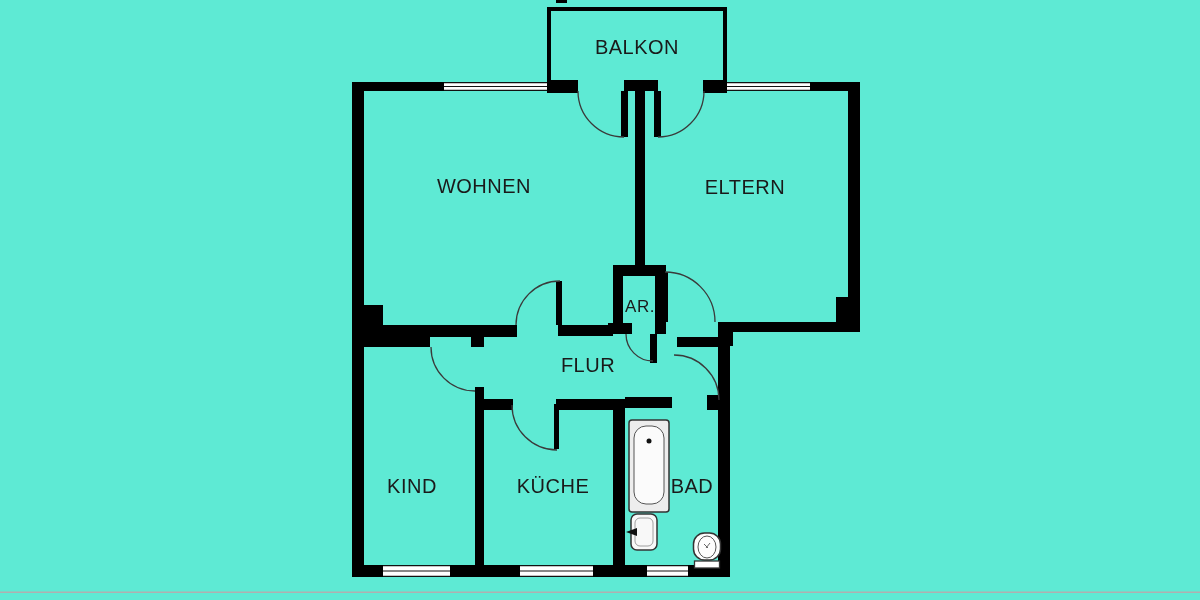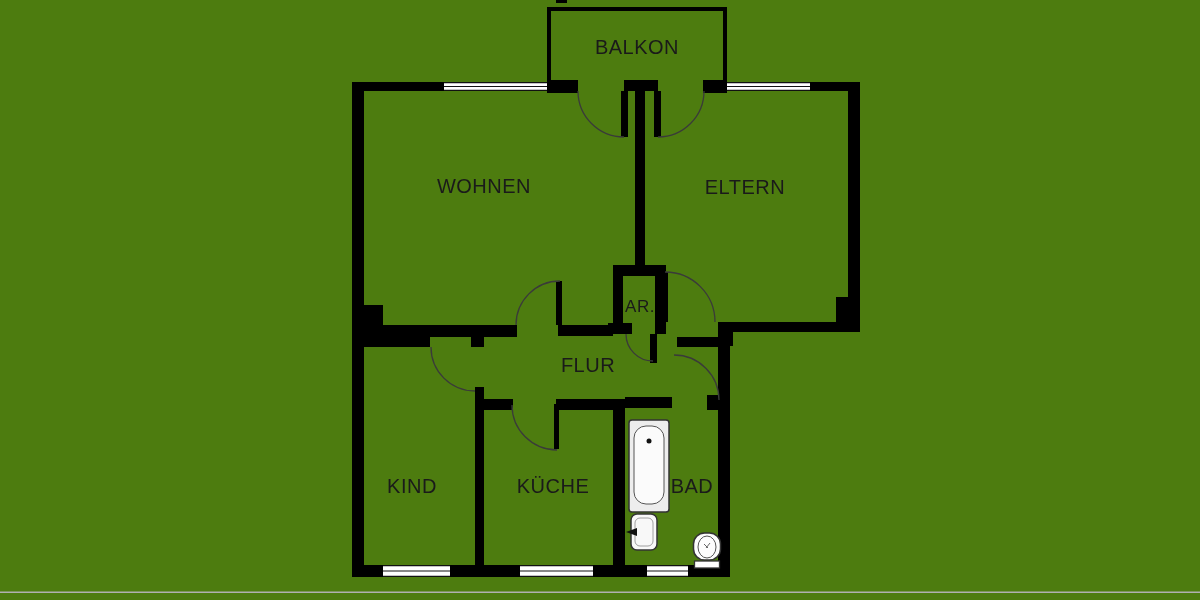--- a/index.html
+++ b/index.html
@@ -1,16 +1,16 @@
 <!DOCTYPE html>
 <html><head>
 <meta charset="utf-8">
 <style>
   html,body{margin:0;padding:0;background:#ffffff;}
-  .canvas{position:relative;width:1200px;height:600px;background:#4d7c0f;overflow:hidden;}
+  .canvas{position:relative;width:1200px;height:600px;background:#5eead4;overflow:hidden;}
   svg{display:block;}
   text.room-label{font-family:"Liberation Sans","DejaVu Sans",sans-serif;font-size:20px;
     letter-spacing:0.5px;fill:#1a1a1a;text-anchor:middle;}
   text[data-name="room-label-ar"]{font-size:17px;}
 </style>
 </head>
 <body>
 
 <div class="canvas" data-name="floorplan-canvas">
   <svg data-name="floorplan-svg" width="1200" height="600" viewBox="0 0 1200 600">

